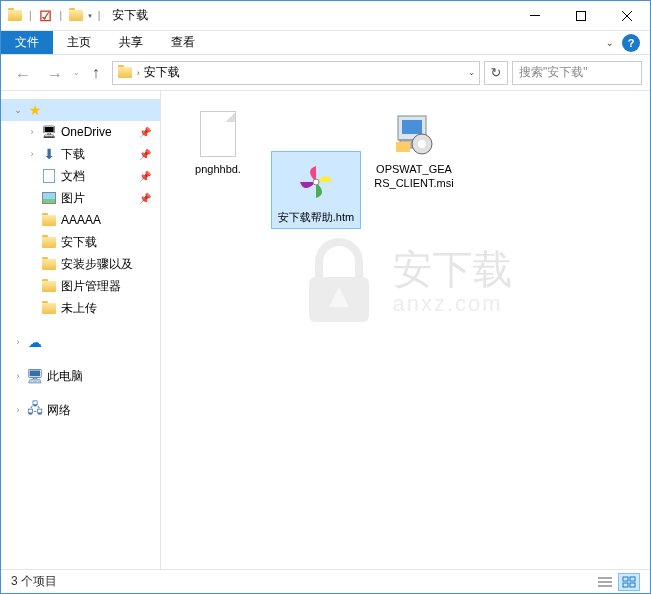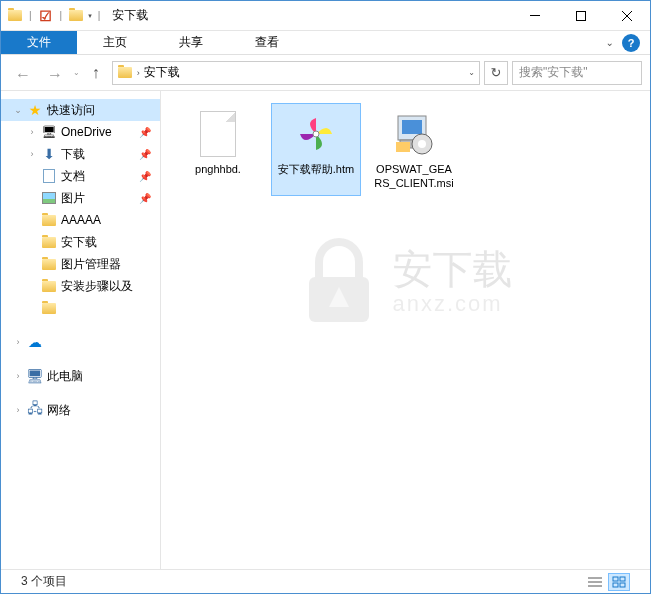--- a/index.html
+++ b/index.html
@@ -13,21 +13,21 @@
 .folder-sm::before { content: ""; position: absolute; top: -2px; left: 0; width: 6px; height: 2px; background: #f0c14b; border-radius: 1px 1px 0 0; }
 .tb-sep { color: #888; font-size: 10px; margin: 0 4px; }
 .tb-check { color: #d04020; font-size: 14px; font-weight: bold; }
 .tb-chevron { font-size: 7px; color: #555; margin-left: 2px; }
 .tb-title { font-size: 12px; color: #000; margin-left: 8px; }
 .win-controls { margin-left: auto; display: flex; height: 100%; }
 .win-btn { width: 46px; height: 29px; display: flex; align-items: center; justify-content: center; font-size: 10px; color: #000; cursor: pointer; }
 
 
 .ribbon { height: 24px; background: #fff; display: flex; align-items: center; border-bottom: 1px solid #e0e0e0; position: relative; }
-.rtab { padding: 0 26px; height: 100%; display: flex; align-items: center; font-size: 12px; color: #000; cursor: pointer; }
+.rtab { padding: 0 14px; height: 100%; display: flex; align-items: center; font-size: 12px; color: #000; cursor: pointer; }
 .rtab.file { background: #1979ca; color: #fff; }
 .ribbon-right { margin-left: auto; display: flex; align-items: center; gap: 8px; padding-right: 10px; }
 .help-icon { width: 18px; height: 18px; border-radius: 50%; background: #1979ca; color: #fff; display: flex; align-items: center; justify-content: center; font-size: 11px; font-weight: bold; cursor: pointer; }
 .expand-icon { color: #555; font-size: 10px; cursor: pointer; }
 
 
 .addrbar { height: 36px; display: flex; align-items: center; padding: 4px 8px; gap: 4px; border-bottom: 1px solid #e5e5e5; }
 .nav-btn { width: 28px; height: 28px; display: flex; align-items: center; justify-content: center; color: #999; font-size: 16px; cursor: pointer; border-radius: 2px; }
 .nav-chev { font-size: 8px; color: #999; }
 .nav-up { width: 24px; height: 24px; color: #555; font-size: 16px; display: flex; align-items: center; justify-content: center; cursor: pointer; }
@@ -56,37 +56,37 @@
 .dl-icon { color: #3a6ea5; font-size: 14px; }
 .doc-icon { color: #3a6ea5; font-size: 12px; border: 1px solid #7aa5c9; width: 12px; height: 14px; background: #fff; }
 .pic-icon { width: 14px; height: 12px; border: 1px solid #888; background: linear-gradient(#8fd9ff 60%, #7fc97f 60%); position: relative; }
 .cloud-icon { color: #0078d4; font-size: 14px; }
 .pc-icon { color: #3a6ea5; font-size: 14px; }
 .net-icon { color: #3a6ea5; font-size: 14px; }
 
 
 .content { flex: 1; padding: 12px; position: relative; display: flex; flex-wrap: wrap; align-content: flex-start; gap: 16px 8px; }
 .file-item { width: 90px; display: flex; flex-direction: column; align-items: center; padding: 4px; cursor: pointer; border: 1px solid transparent; }
-.file-item.selected { background: #cde8ff; border: 1px solid #7abfff; }
+.file-item.selected { background: #cde8ff; border: 1px solid #7abfff; margin-top: 48px; }
 .file-thumb { width: 52px; height: 52px; display: flex; align-items: center; justify-content: center; margin-bottom: 2px; }
 .file-name { font-size: 11px; text-align: center; word-break: break-all; line-height: 1.3; color: #000; }
 
 .thumb-blank { width: 36px; height: 46px; border: 1px solid #ccc; background: #fff; position: relative; }
 .thumb-blank::before { content: ""; position: absolute; top: 0; right: 0; width: 10px; height: 10px; background: linear-gradient(135deg, #fff 50%, #ddd 50%); }
 .thumb-htm { width: 40px; height: 40px; position: relative; }
 .thumb-msi { width: 44px; height: 44px; position: relative; }
 
 
 .watermark { position: absolute; top: 40%; left: 50%; transform: translate(-50%, -50%); opacity: 0.15; pointer-events: none; display: flex; align-items: center; gap: 14px; }
 .wm-lock { width: 80px; height: 90px; }
 .wm-text { font-size: 40px; color: #555; line-height: 1.1; }
 .wm-sub { font-size: 22px; color: #888; letter-spacing: 2px; }
 
 
-.statusbar { height: 24px; border-top: 1px solid #e5e5e5; display: flex; align-items: center; padding: 0 20px; font-size: 12px; color: #333; }
+.statusbar { height: 24px; border-top: 1px solid #e5e5e5; display: flex; align-items: center; padding: 0 10px; font-size: 12px; color: #333; }
 .status-right { margin-left: auto; display: flex; gap: 2px; }
 .view-btn { width: 22px; height: 18px; display: flex; align-items: center; justify-content: center; border: 1px solid transparent; cursor: pointer; color: #555; }
 .view-btn.active { background: #cde8ff; border-color: #7abfff; }
 </style>
 </head>
 <body>
 
 <div class="titlebar">
   <div class="titlebar-icons">
     <span class="tb-icon">
@@ -152,21 +152,20 @@
   </div>
 </div>
 
 <div class="main">
 
   <div class="sidebar">
     <div class="sb-section">
       <div class="sb-item active">
         <span class="sb-expand">⌄</span>
         <span class="sb-icon star-icon">★</span>
-        <span class="sb-label">快速访问</span>
       </div>
       <div class="sb-item sb-child">
         <span class="sb-expand">›</span>
         <span class="sb-icon">🖥</span>
         <span class="sb-label">OneDrive</span>
         <span class="sb-pin">📌</span>
       </div>
       <div class="sb-item sb-child">
         <span class="sb-expand">›</span>
         <span class="sb-icon dl-icon">⬇</span>
@@ -201,34 +200,35 @@
         <span class="sb-icon">
             <span class="folder-icon"></span>
           </span>
         <span class="sb-label">安下载</span>
       </div>
       <div class="sb-item sb-child">
         <span class="sb-expand"></span>
         <span class="sb-icon">
             <span class="folder-icon"></span>
           </span>
+        <span class="sb-label">安装步骤以及</span>
+      </div>
+      <div class="sb-item sb-child">
+        <span class="sb-expand"></span>
+        <span class="sb-icon">
+            <span class="folder-icon"></span>
+          </span>
         <span class="sb-label">图片管理器</span>
       </div>
       <div class="sb-item sb-child">
         <span class="sb-expand"></span>
         <span class="sb-icon">
             <span class="folder-icon"></span>
           </span>
-        <span class="sb-label">安装步骤以及</span>
-      </div>
-      <div class="sb-item sb-child">
-        <span class="sb-expand"></span>
-        <span class="sb-icon">
-            <span class="folder-icon"></span>
-          </span>
+        <span class="sb-label">未上传</span>
       </div>
     </div>
     <div class="sb-section">
       <div class="sb-item">
         <span class="sb-expand">›</span>
         <span class="sb-icon cloud-icon">☁</span>
       </div>
     </div>
     <div class="sb-section">
       <div class="sb-item">

